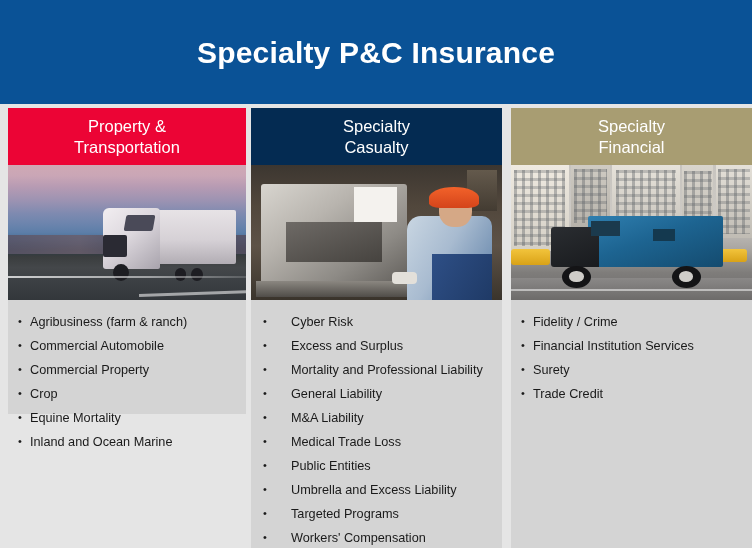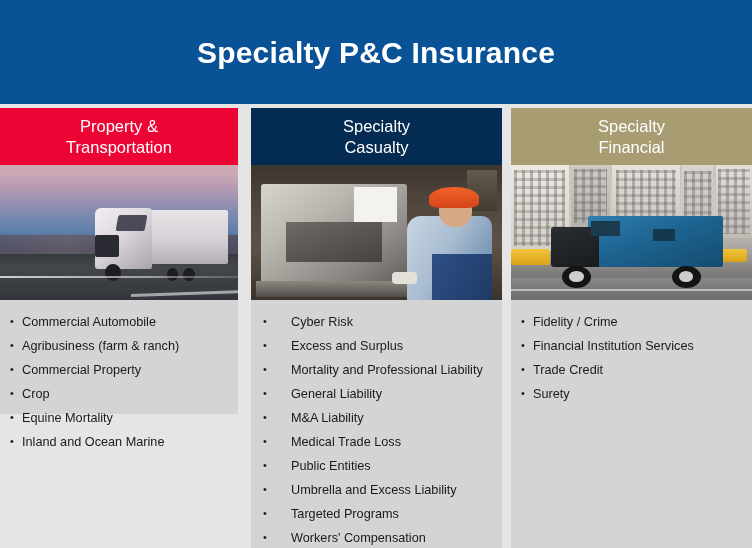--- a/index.html
+++ b/index.html
@@ -40,21 +40,21 @@
     font-weight: bold;
     letter-spacing: 0.2px;
     white-space: nowrap;
   }
 
   
   .col {
     position: absolute;
     top: 108px;
   }
-  .col-1 { left: 0px;   width: 238px; }
+  .col-1 { left: 8px;   width: 238px; }
   .col-2 { left: 251px; width: 251px; }
   .col-3 { left: 511px; width: 241px; }
 
   .col-header {
     height: 57px;
     color: #ffffff;
     display: flex;
     flex-direction: column;
     align-items: center;
     justify-content: center;
@@ -415,22 +415,22 @@
         <div class="truck-grille"></div>
         <div class="wheel w1"></div>
         <div class="wheel w2"></div>
         <div class="wheel w3"></div>
         <div class="road-line"></div>
         <div class="road-line2"></div>
       </div>
     </div>
     <div class="list-panel">
       <ul class="bullets">
+        <li>Agribusiness (farm &amp; ranch)</li>
         <li>Commercial Automobile</li>
-        <li>Agribusiness (farm &amp; ranch)</li>
         <li>Commercial Property</li>
         <li>Crop</li>
         <li>Equine Mortality</li>
         <li>Inland and Ocean Marine</li>
       </ul>
     </div>
   </div>
 
   <div class="col col-2">
     <div class="col-header">
@@ -500,19 +500,19 @@
           <div class="armored-win2"></div>
           <div class="armored-wheel aw1"></div>
           <div class="armored-wheel aw2"></div>
         </div>
       </div>
     </div>
     <div class="list-panel">
       <ul class="bullets">
         <li>Fidelity / Crime</li>
         <li>Financial Institution Services</li>
+        <li>Surety</li>
         <li>Trade Credit</li>
-        <li>Surety</li>
       </ul>
     </div>
   </div>
 
 </div>
 
 </body></html>

